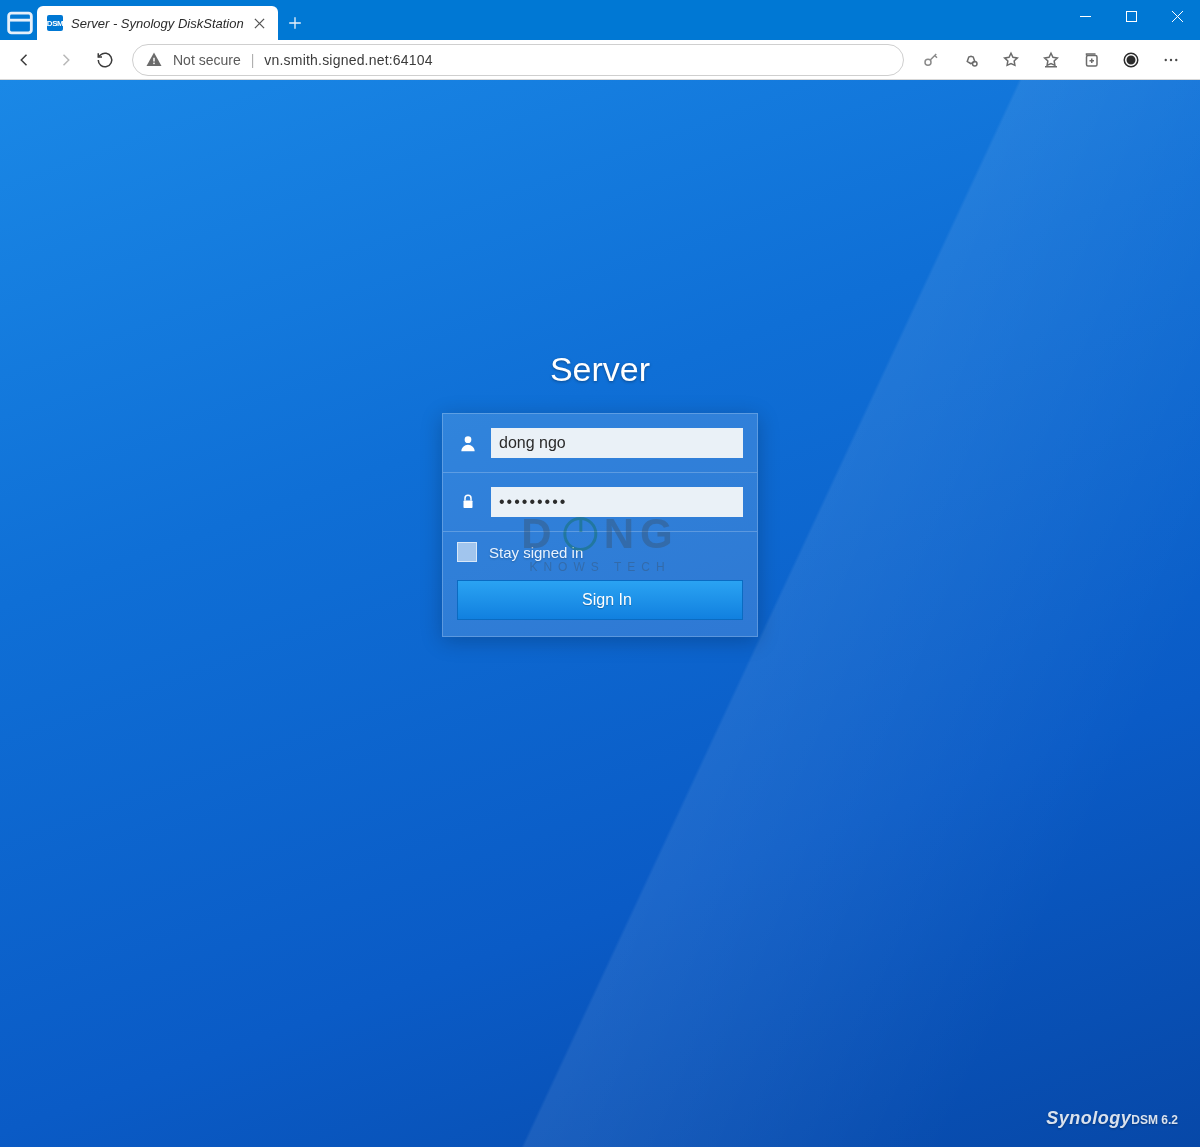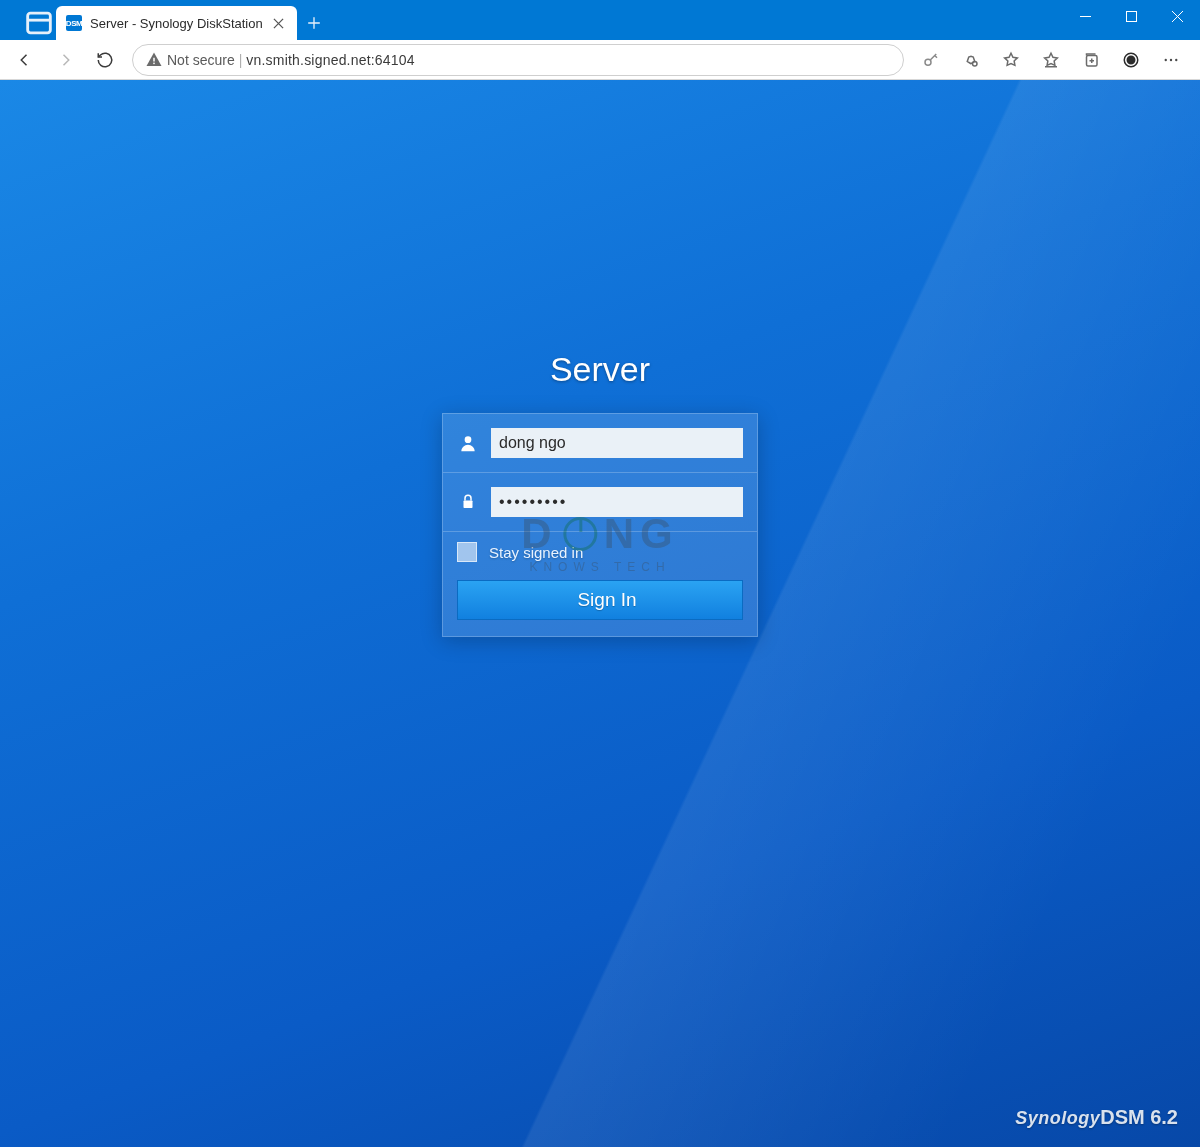--- a/index.html
+++ b/index.html
@@ -15,21 +15,21 @@
   .win-titlebar {
     height: 40px;
     background: #0078d4;
     display: flex;
     align-items: flex-start;
   }
   .tab-area {
     display: flex;
     align-items: flex-end;
     height: 40px;
-    padding-left: 22px;
+    padding-left: 3px;
   }
   .tab-panel-icon {
     width: 34px; height: 34px;
     display: flex; align-items: center; justify-content: center;
     margin-top: 3px;
     color: #e6f0fa;
   }
   .tab {
     background: #fff;
     height: 34px;
@@ -46,21 +46,21 @@
   .tab .favicon {
     width: 16px; height: 16px;
     background: #0078d4;
     color: #fff;
     font-size: 8px;
     font-weight: 700;
     display: flex; align-items: center; justify-content: center;
     border-radius: 2px;
     letter-spacing: -0.5px;
   }
-  .tab .title { flex: 1; white-space: nowrap; overflow: hidden; text-overflow: ellipsis; }
+  .tab .title { flex: 1; white-space: nowrap; overflow: hidden; text-overflow: ellipsis; font-style: italic; }
   .tab .tab-close {
     width: 16px; height: 16px;
     display: flex; align-items: center; justify-content: center;
     color: #555;
     font-size: 14px;
     cursor: pointer;
   }
   .new-tab {
     width: 34px; height: 34px;
     margin-top: 3px;
@@ -101,21 +101,21 @@
   .tb-btn svg { width: 18px; height: 18px; }
   .addr {
     flex: 1;
     height: 32px;
     margin: 0 6px;
     border: 1px solid #cfcfcf;
     border-radius: 16px;
     display: flex;
     align-items: center;
     padding: 0 12px;
-    gap: 4px;
+    gap: 10px;
     font-size: 14px;
     color: #5a5a5a;
   }
   .addr .sec-icon { color: #6b6b6b; display:flex; align-items:center; }
   .addr .sec-text { color: #5a5a5a; }
   .addr .sep { color: #b0b0b0; }
   .addr .url { color: #3b3b3b; letter-spacing: 0.2px; }
   .right-icons { display: flex; gap: 2px; margin-right: 4px; }
   .right-icons .tb-btn svg { width: 18px; height: 18px; }
 
@@ -176,21 +176,21 @@
   .stay .cb {
     width: 20px; height: 20px;
     background: rgba(255,255,255,0.55);
     border: 1px solid rgba(255,255,255,0.6);
   }
   .signin-btn {
     height: 40px;
     background: linear-gradient(#2aa3f2, #1180df);
     border: 1px solid #0a6bc2;
     color: #fff;
-    font-size: 19px;
+    font-size: 16px;
     display: flex; align-items: center; justify-content: center;
     cursor: pointer;
     text-shadow: 0 1px 1px rgba(0,0,0,0.25);
     padding-left: 14px;
   }
 
   .watermark {
     position: absolute;
     left: 50%; top: 430px;
     transform: translateX(-50%);
@@ -218,21 +218,21 @@
 
   .brand {
     position: absolute;
     right: 22px; bottom: 18px;
     color: rgba(255,255,255,0.85);
     font-size: 18px;
     display: flex; align-items: baseline; 
     text-shadow: 0 1px 2px rgba(0,0,0,0.3);
   }
   .brand .syn { font-weight:700; font-style: italic; letter-spacing: 0.5px; }
-  .brand .dsm { font-size: 20px; font-weight: 600; }
+  .brand .dsm { font-size: 12px; font-weight: 600; }
 </style>
 </head>
 <body>
 
 <div class="win-titlebar">
   <div class="tab-area">
     <div class="tab-panel-icon">
       <svg viewBox="0 0 24 24" fill="none" stroke="currentColor" stroke-width="2">
           <rect x="4" y="5" width="16" height="14" rx="2"></rect>
           <line x1="4" y1="10" x2="20" y2="10"></line>

